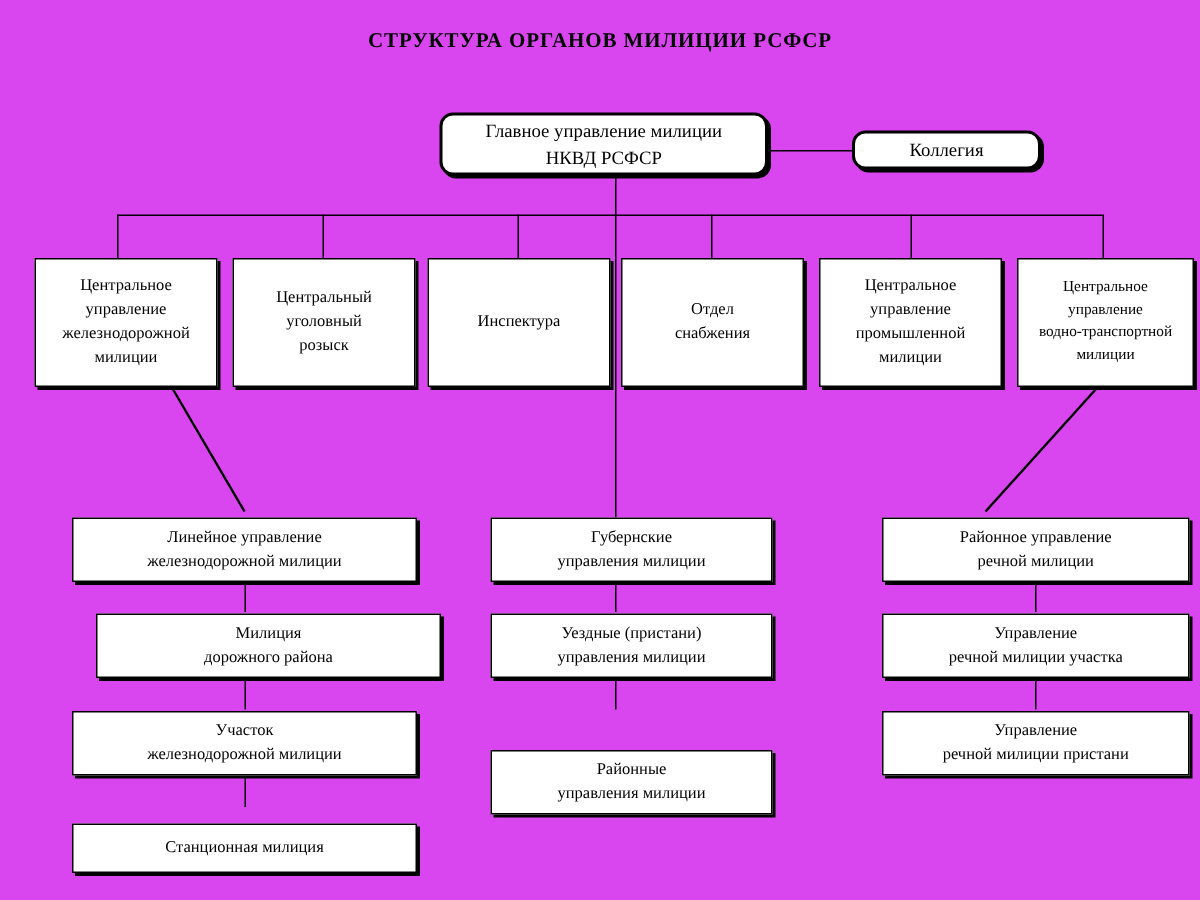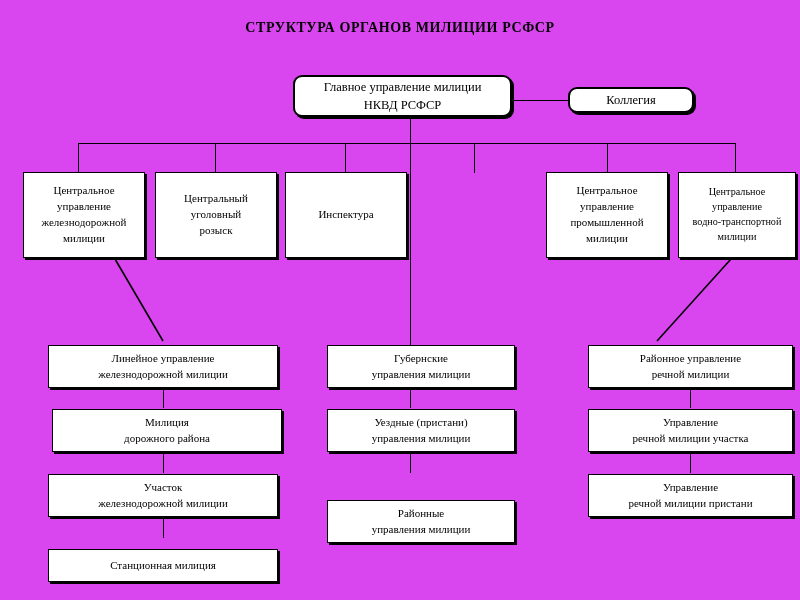--- a/index.html
+++ b/index.html
@@ -115,20 +115,26 @@
   </div>
 
   <div class="node lvl2" style="left:155px; top:172px; width:122px; height:86px;">
     <span class="txt">
       <span>Центральный</span><br>
       <span>уголовный</span><br>
       <span>розыск</span>
     </span>
   </div>
 
+  <div class="node lvl2" style="left:414px; top:172px; width:122px; height:86px;">
+    <span class="txt">
+      <span>Отдел</span><br>
+      <span>снабжения</span>
+    </span>
+  </div>
 
   <div class="node lvl2" style="left:546px; top:172px; width:122px; height:86px;">
     <span class="txt">
       <span>Центральное</span><br>
       <span>управление</span><br>
       <span>промышленной</span><br>
       <span>милиции</span>
     </span>
   </div>
 
@@ -144,21 +150,21 @@
   <div class="line vline" style="left:163px; top:388px; height:20px;"></div>
   <div class="line vline" style="left:163px; top:453px; height:20px;"></div>
   <div class="line vline" style="left:163px; top:518px; height:20px;"></div>
 
   <div class="node lvl3" style="left:48px; top:345px; width:230px; height:43px;">
     <span class="txt">
       <span>Линейное управление</span><br>
       <span>железнодорожной милиции</span>
     </span>
   </div>
-  <div class="node lvl3" style="left:52px; top:409px; width:230px; height:43px;text-align:center;">
+  <div class="node lvl3" style="left:64px; top:409px; width:230px; height:43px;text-align:center;">
     <span class="txt">
       <span>Милиция</span><br>
       <span>дорожного района</span>
     </span>
   </div>
   <div class="node lvl3" style="left:48px; top:474px; width:230px; height:43px;">
     <span class="txt">
       <span>Участок</span><br>
       <span>железнодорожной милиции</span>
     </span>

